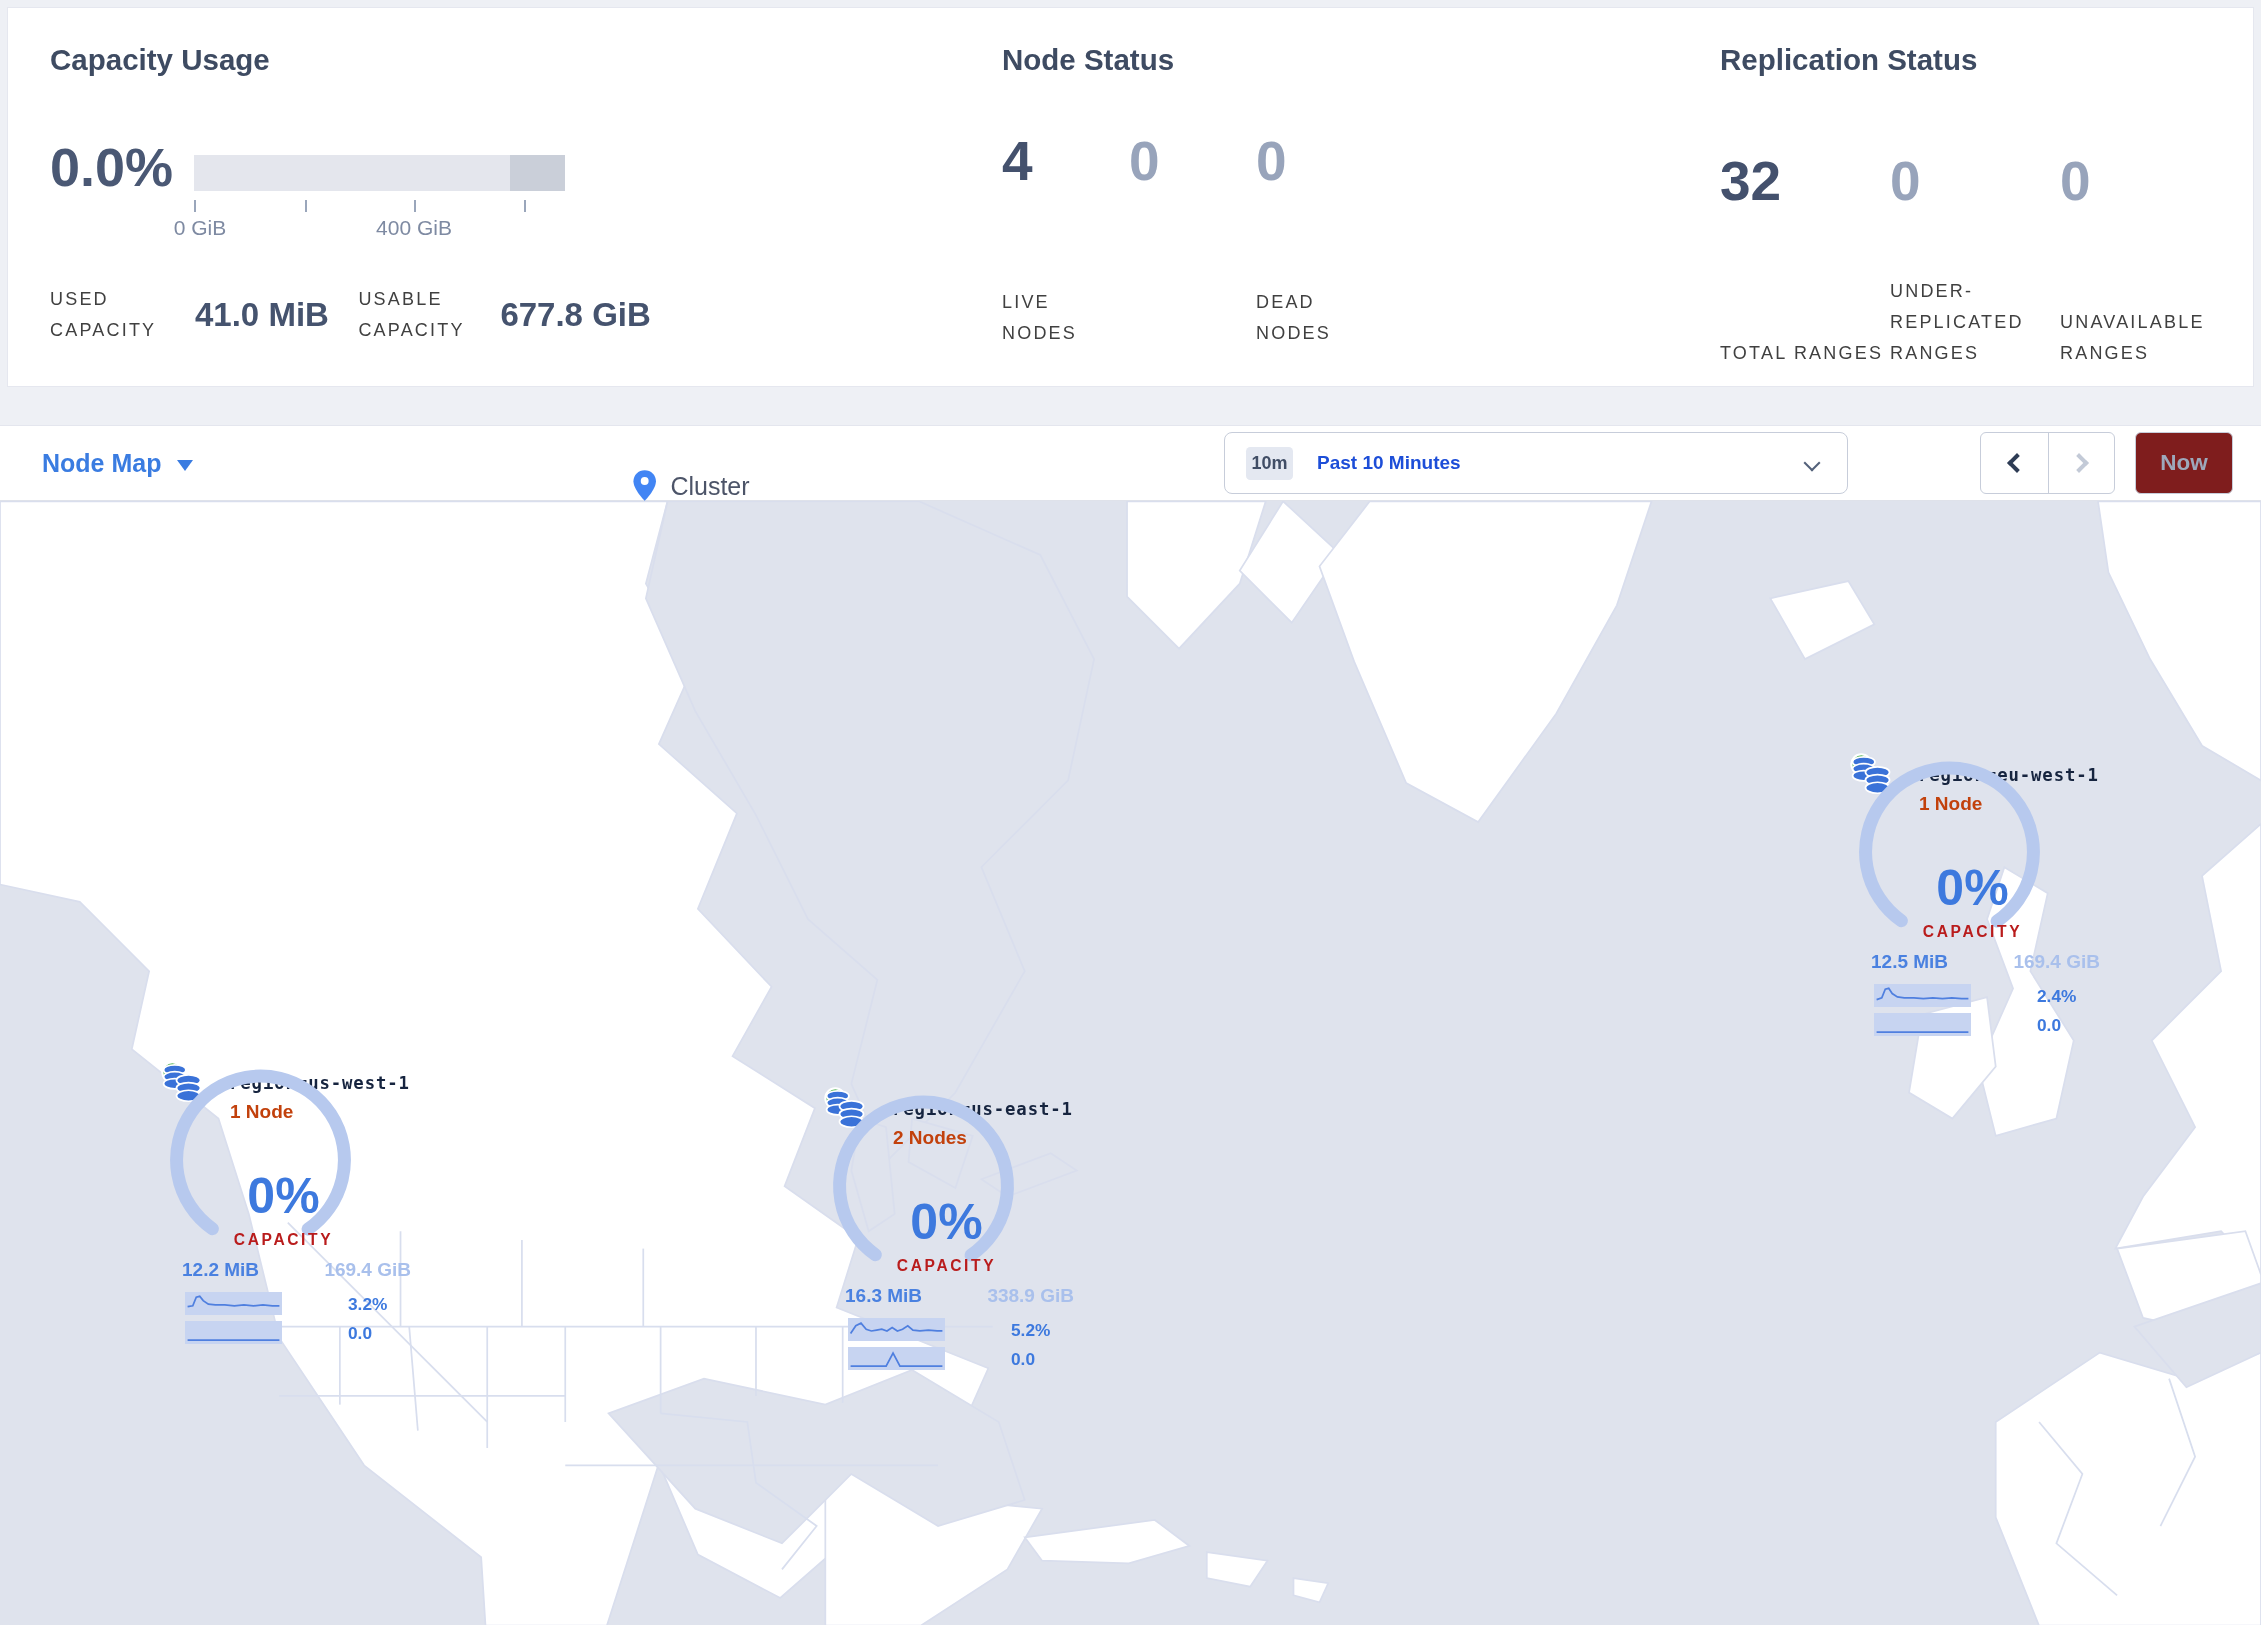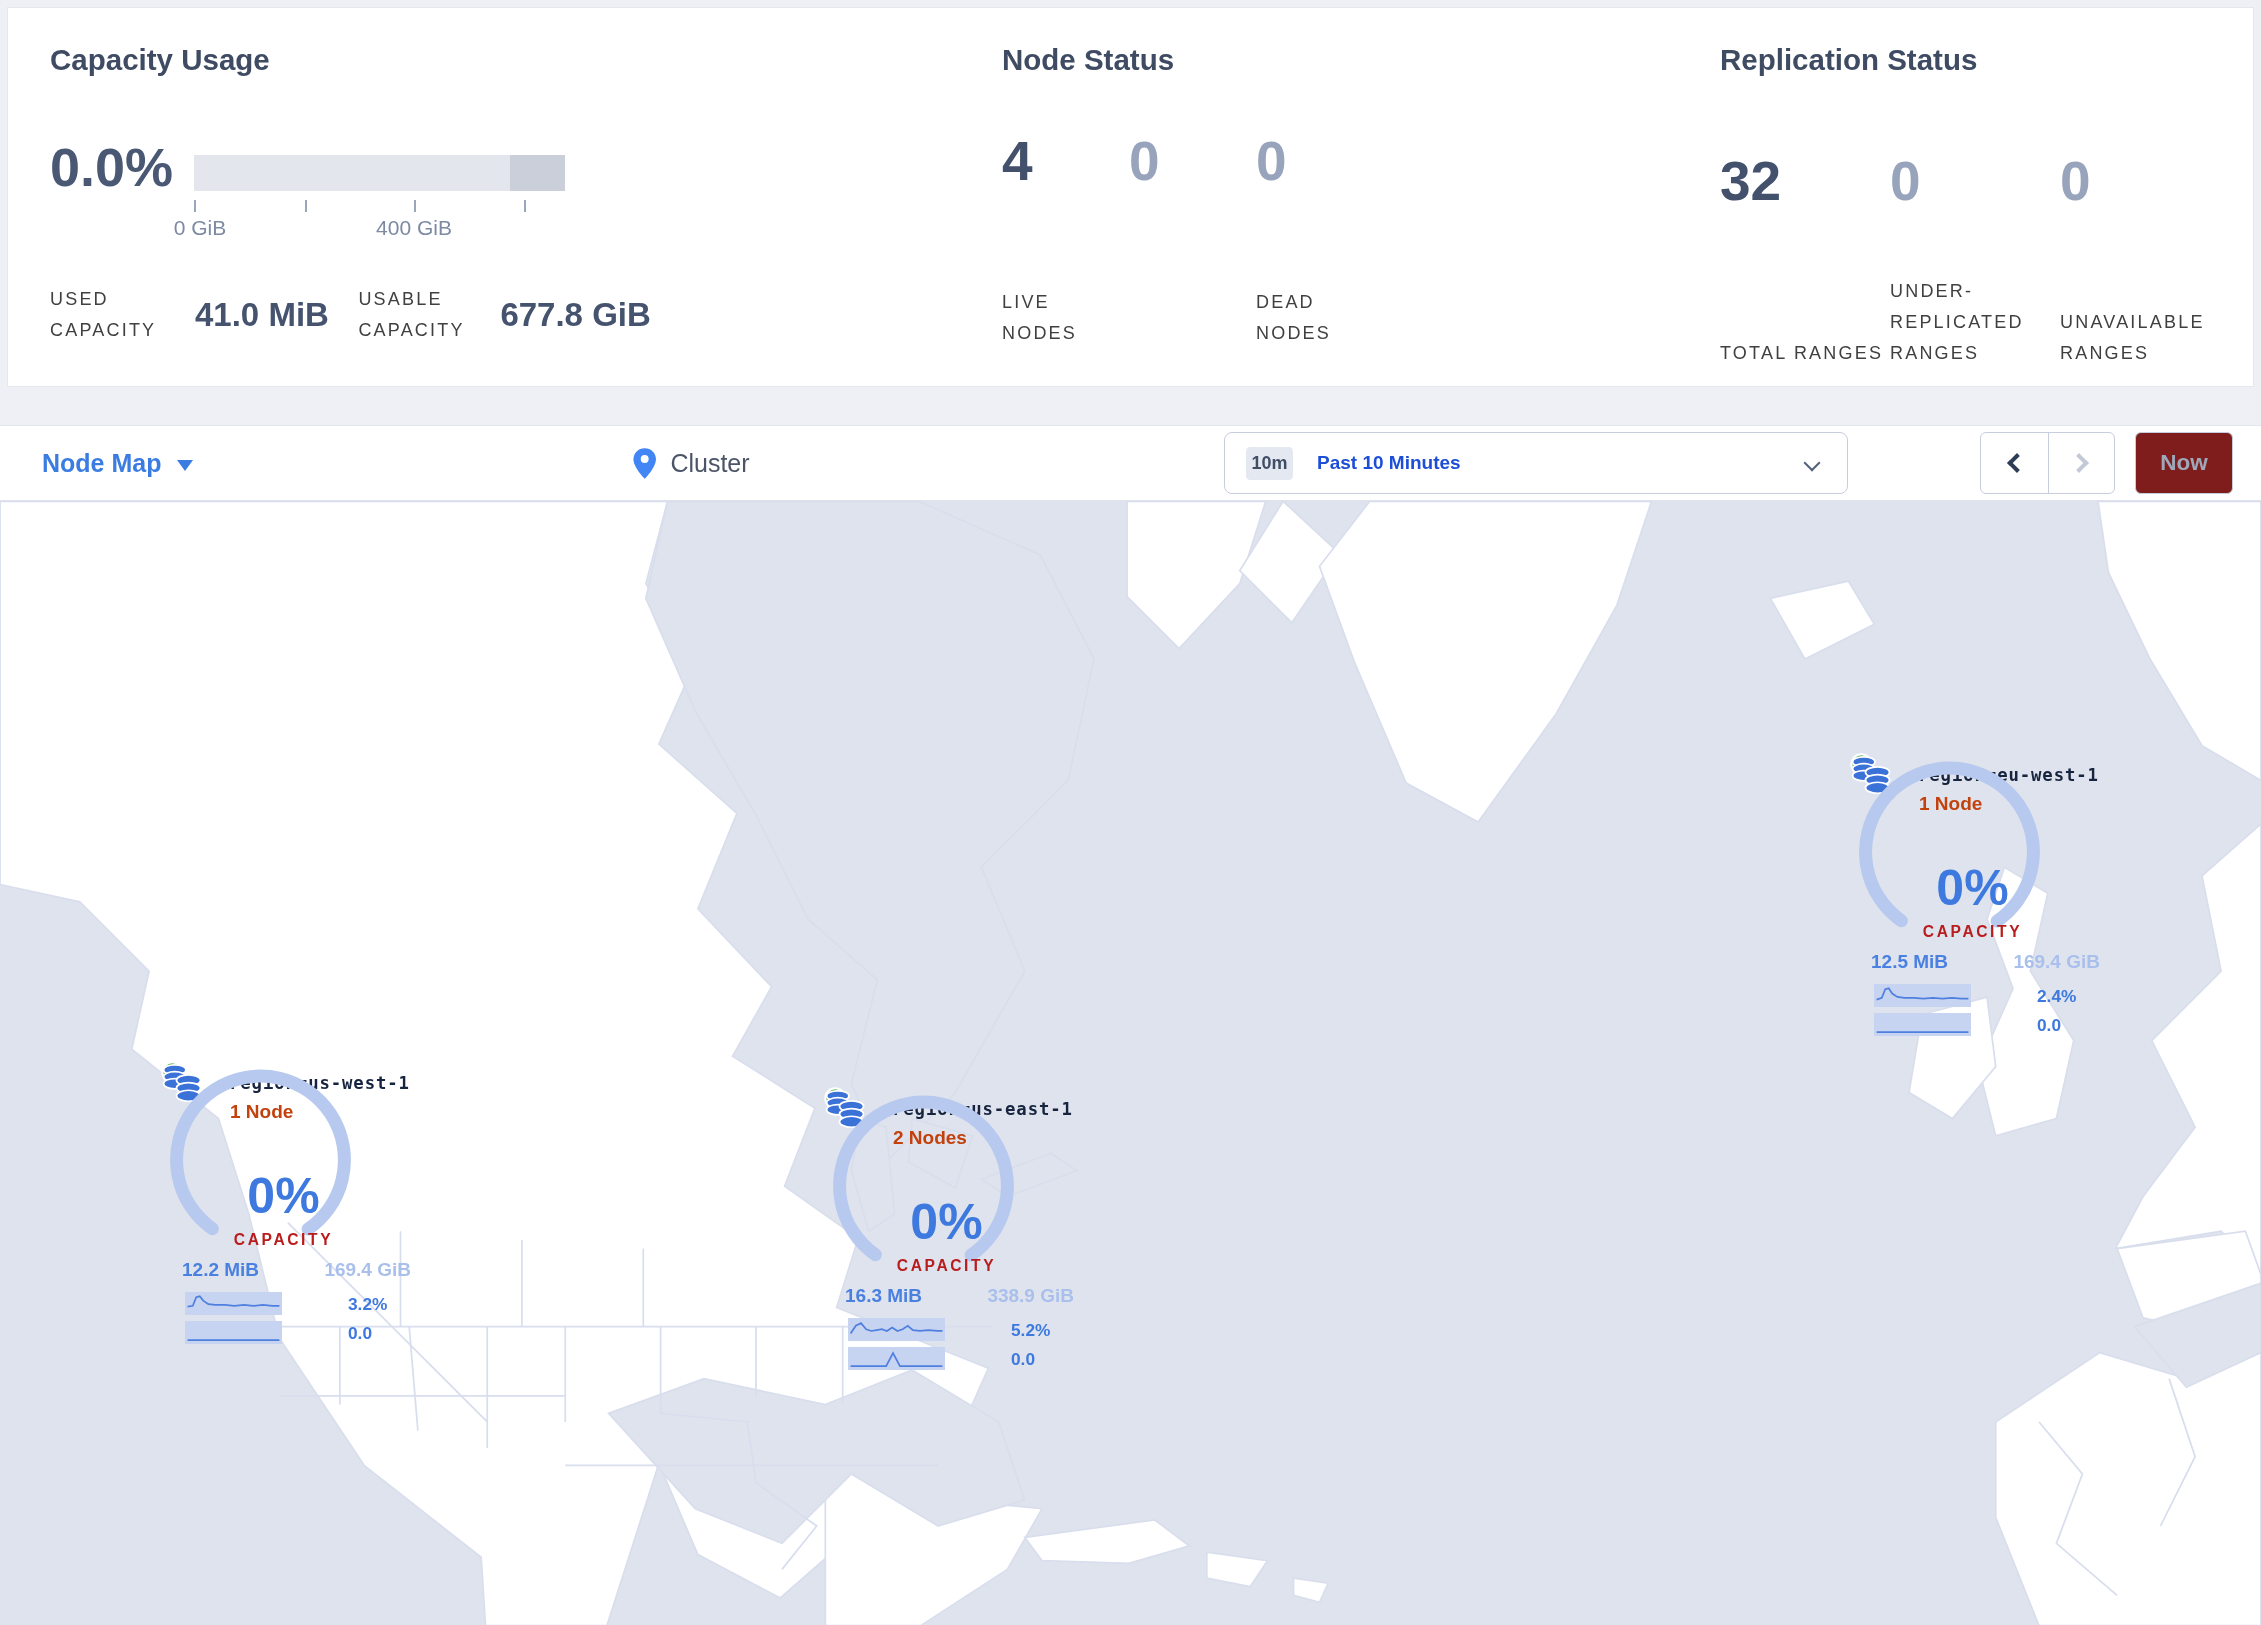--- a/index.html
+++ b/index.html
@@ -33,21 +33,21 @@
   .stat-num.primary { color:#44516d; }
   .stat-col .stat-label { display:flex; align-items:flex-end; height:127px; padding-bottom:1.7px; }
 
   
   .toolbar { position:absolute; left:0; top:425px; width:2261px; height:76px; background:#ffffff;
              border-top:0.9px solid #e4e6ee; border-bottom:0.9px solid #dfe2ea; }
   .view-select { position:absolute; left:42px; top:0; height:75px; display:flex; align-items:center; cursor:pointer; }
   .view-select-label { font-size:25px; font-weight:600; color:#3a7ce1; }
   .caret-down { width:0; height:0; border-left:8.7px solid transparent; border-right:8.7px solid transparent;
                 border-top:11.3px solid #3a7ce1; margin-left:15.6px; margin-top:3.5px; }
-  .breadcrumb { position:absolute; left:633px; top:0; height:75px; display:flex; align-items:center; }
+  .breadcrumb { position:absolute; left:633px; top:0; height:75px; display:flex; align-items:flex-end; }
   .pin-icon { width:23.4px; height:31px; margin-right:14px; }
   .breadcrumb-label { font-size:25px; color:#4c5468; }
 
   .time-box { position:absolute; left:1224px; top:6px; width:624px; height:62px; border:1.7px solid #c7cdda;
               border-radius:8px; display:flex; align-items:center; background:#fff; }
   .time-badge { margin-left:21px; width:47px; height:33px; background:#e4e8f1; border-radius:4.3px;
                 display:flex; align-items:center; justify-content:center;
                 font-size:18px; font-weight:700; color:#414e66; }
   .time-label { margin-left:24px; font-size:19px; font-weight:600; color:#1d4ed8; }
   .time-chev { position:absolute; right:29.5px; top:24px; width:12px; height:12px;

